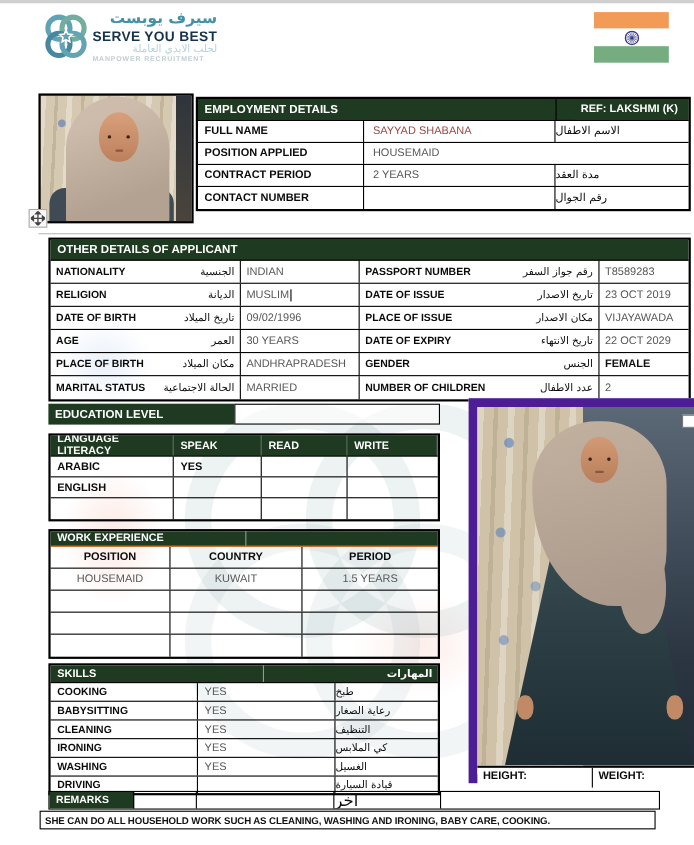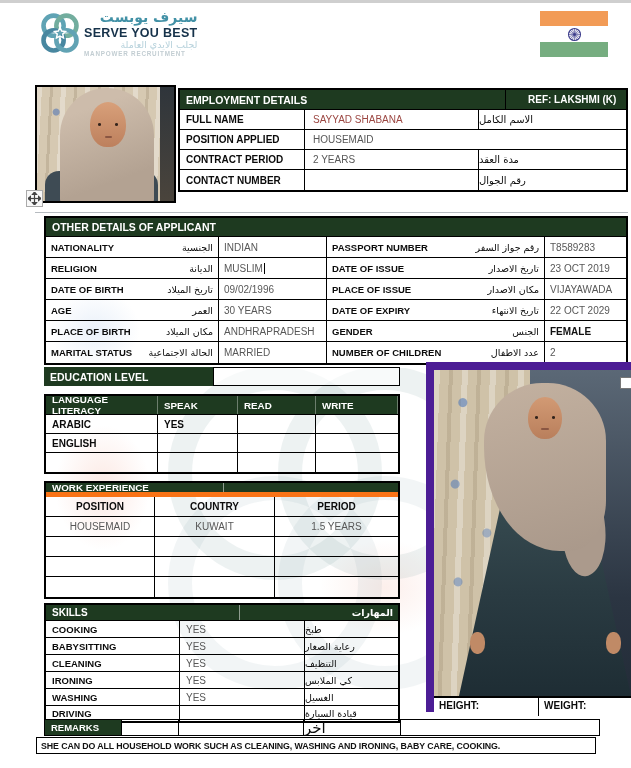--- a/index.html
+++ b/index.html
@@ -31,21 +31,21 @@
   .v-maroon{color:#9c4742;}
   .v-red{color:#c43a28;}
   .boldval{color:#111;font-weight:bold;}
   .caret{display:inline-block;width:1px;height:11px;background:#000;margin-left:1px;}
 
   
   .emp{left:178px;top:88px;width:450px;}
   .emp .row{height:20px;}
   .emp .chead{width:326px;padding-left:6px;font-size:10.5px;}
   .emp .cref{flex:1;padding-left:6px;font-size:10px;margin-left:16px;}
-  .emp .c1{width:125px;padding-left:6px;}
+  .emp .c1{width:151px;padding-left:6px;}
   .emp .c2{width:174px;padding-left:8px;}
   .emp .c3{flex:1;justify-content:flex-end;padding-right:8px;font-size:10px;color:#0b0b0b;}
 
   
   .od{left:44px;top:216px;width:584px;}
   .od-bar{height:19px;display:flex;align-items:center;padding-left:6px;font-size:10.5px;border-bottom:1px solid #000;box-sizing:border-box;}
   .od .row{height:21px;}
   .od .c1{width:173px;justify-content:space-between;padding:0 5px;}
   .od .c2{width:108px;padding-left:5px;}
   .od .c3{width:218px;justify-content:space-between;padding:0 5px;}
@@ -61,21 +61,21 @@
   .lang{left:44px;top:394px;width:356px;}
   .lang .row{height:19px;}
   .lang .hcell{border-right:1px solid rgba(255,255,255,.35);font-size:9.8px;padding-left:6px;}
   .lang .c1{width:112px;padding-left:6px;}
   .lang .c2{width:80px;padding-left:6px;}
   .lang .c3{width:78px;padding-left:6px;}
   .lang .c4{flex:1;padding-left:6px;}
 
   
   .work{left:44px;top:481px;width:356px;}
-  .work-bar{height:14px;display:flex;align-items:center;padding-left:6px;font-size:9.8px;border-bottom:5px solid #f97316;box-sizing:border-box;position:relative;}
+  .work-bar{height:14px;display:flex;align-items:center;padding-left:6px;font-size:9.8px;border-bottom:1px solid #f97316;box-sizing:border-box;position:relative;}
   .work-bar .div1{position:absolute;left:177px;top:0;width:1px;height:100%;background:rgba(255,255,255,.5);}
   .work .hrow{height:17px;font-size:10px;}
   .work .row{height:20px;}
   .work .cc{justify-content:center;text-align:center;}
   .work .c1{width:109px;}
   .work .c2{width:120px;}
   .work .c3{flex:1;}
 
   
   .sk{left:44px;top:603px;width:356px;}
@@ -236,21 +236,21 @@
   </div>
 
   <div class="tbl emp">
     <div class="row green">
       <div class="cell chead green">EMPLOYMENT DETAILS</div>
       <div class="cell cref green">REF: LAKSHMI (K)</div>
     </div>
     <div class="row">
       <div class="cell c1 lbl">FULL NAME</div>
       <div class="cell c2 val v-maroon">SAYYAD SHABANA</div>
-      <div class="cell c3 ar">الاسم الكامل</div>
+      <div class="cell c3 ar">الاسم الاطفال</div>
     </div>
     <div class="row">
       <div class="cell c1 lbl">POSITION APPLIED</div>
       <div class="cell c2 val">HOUSEMAID</div>
     </div>
     <div class="row">
       <div class="cell c1 lbl">CONTRACT PERIOD</div>
       <div class="cell c2 val">2 YEARS</div>
       <div class="cell c3 ar">مدة العقد</div>
     </div>

